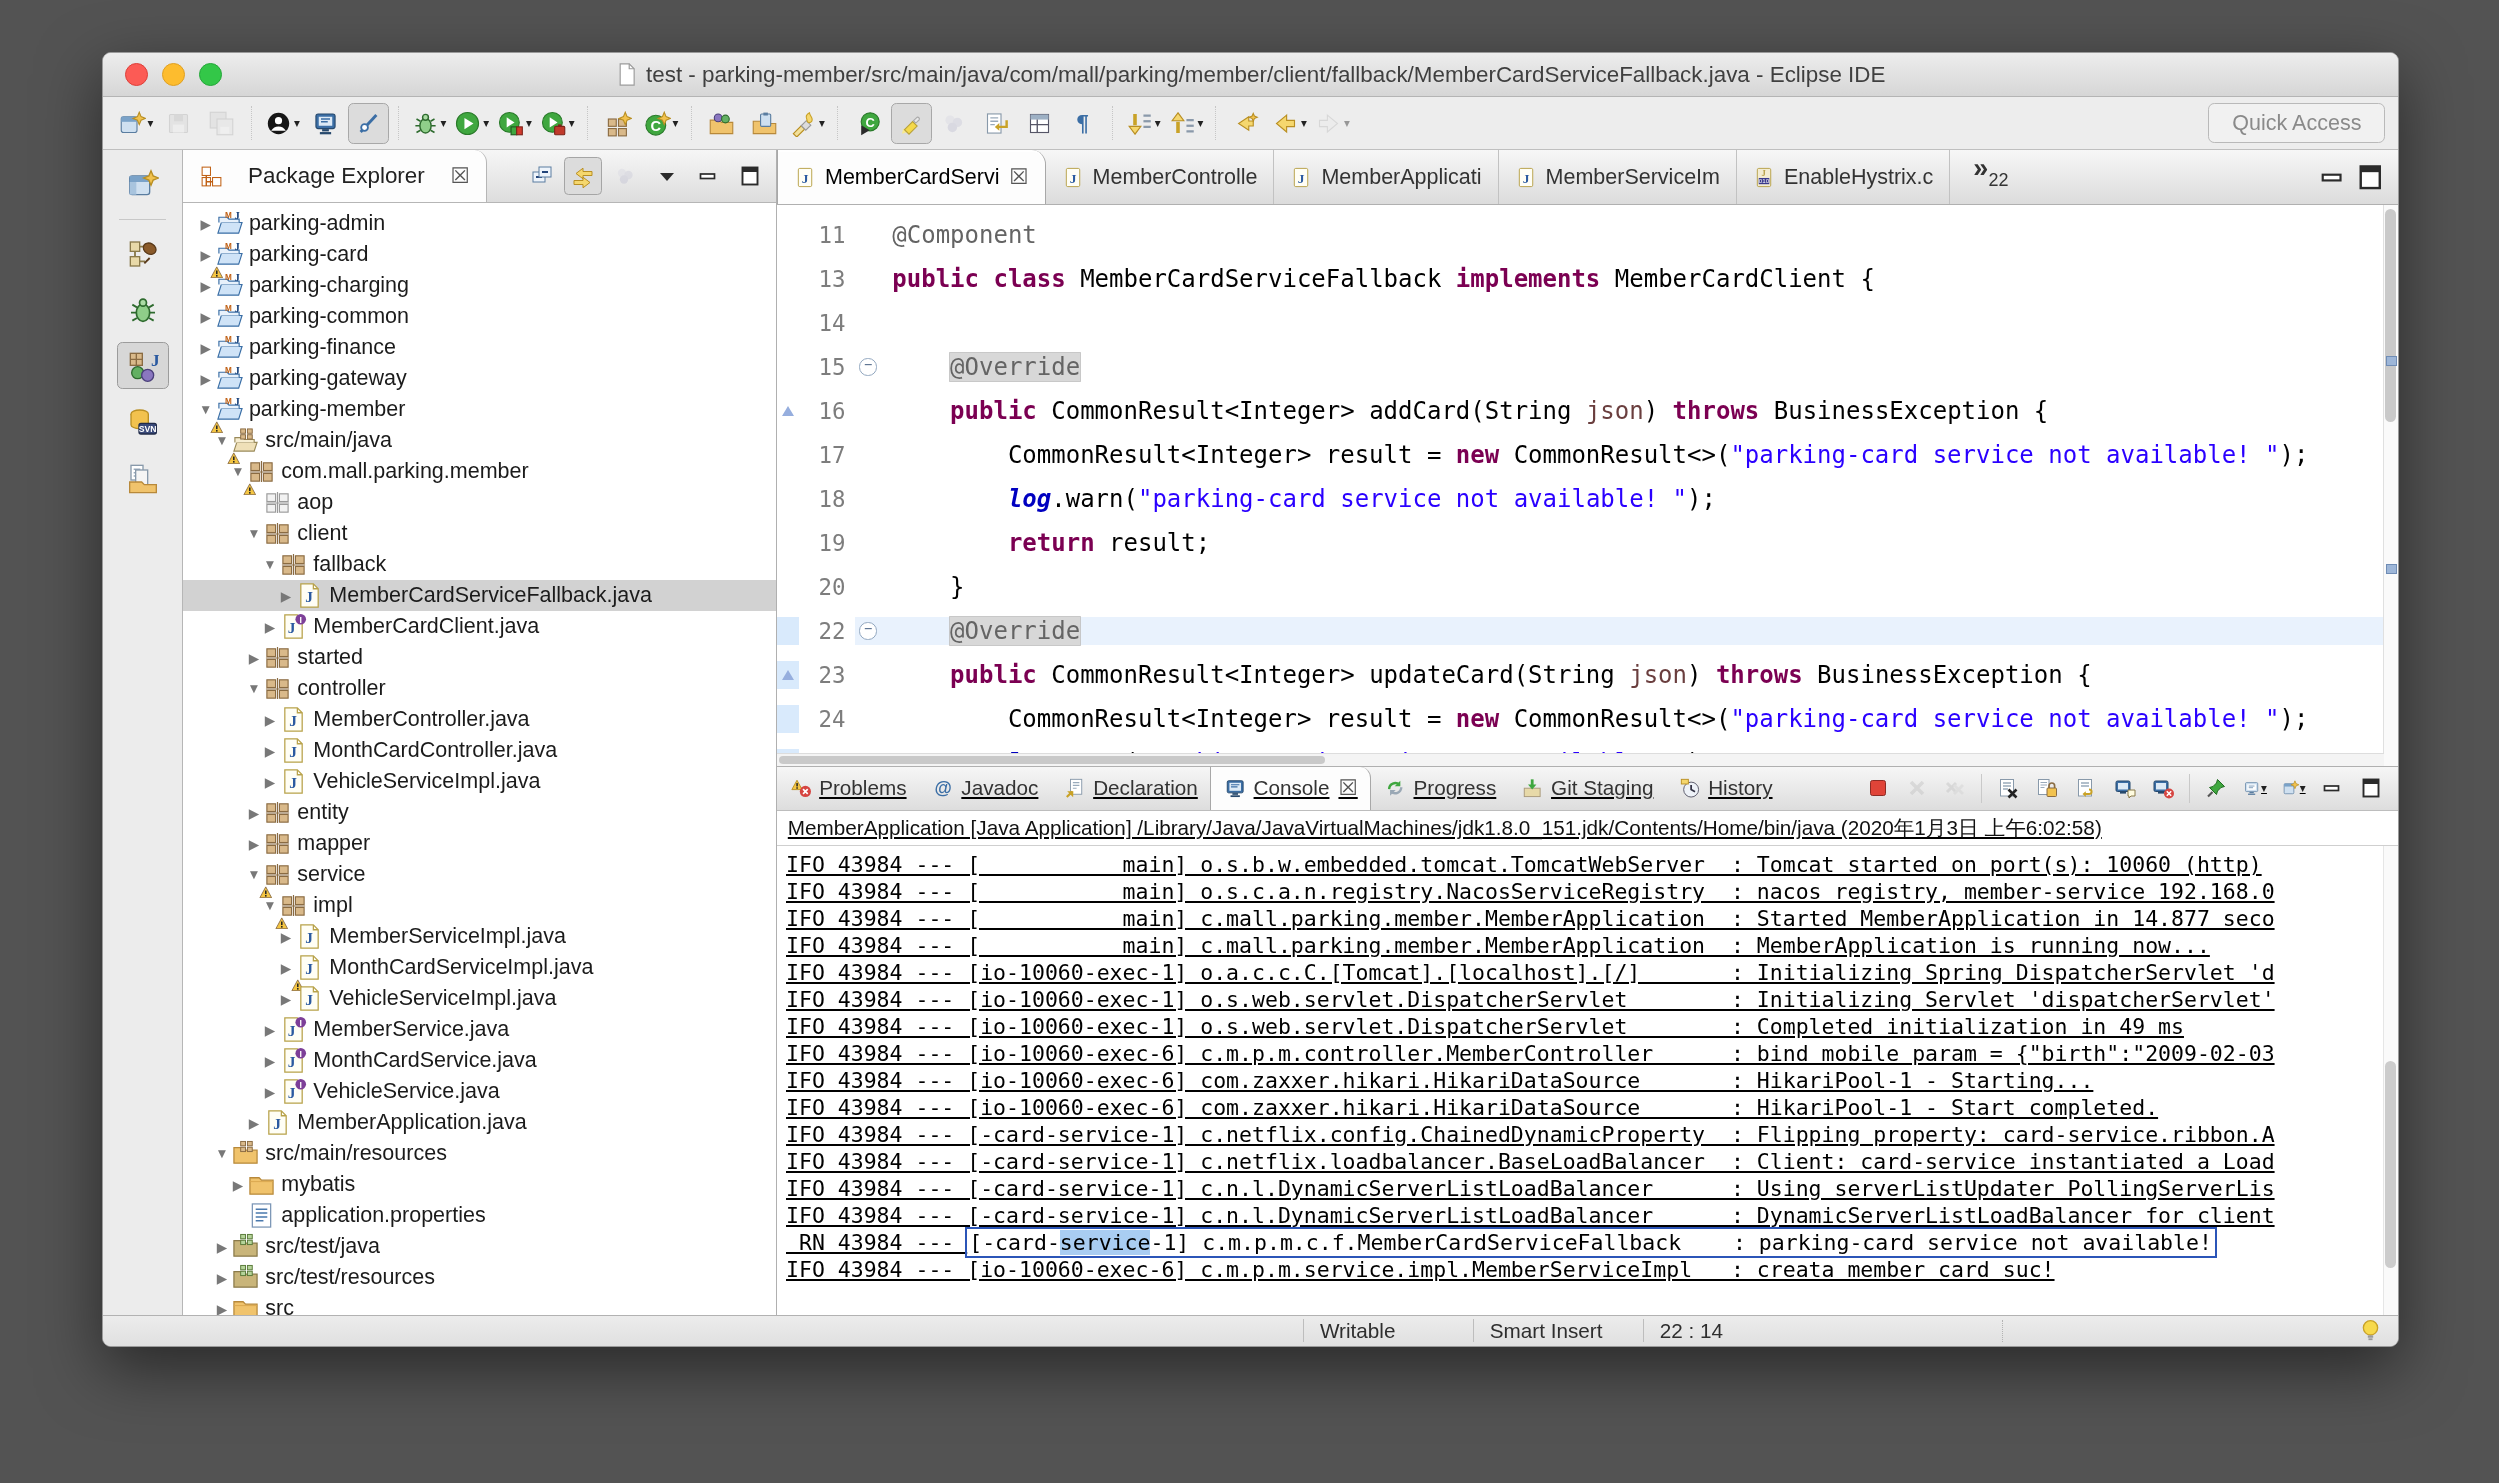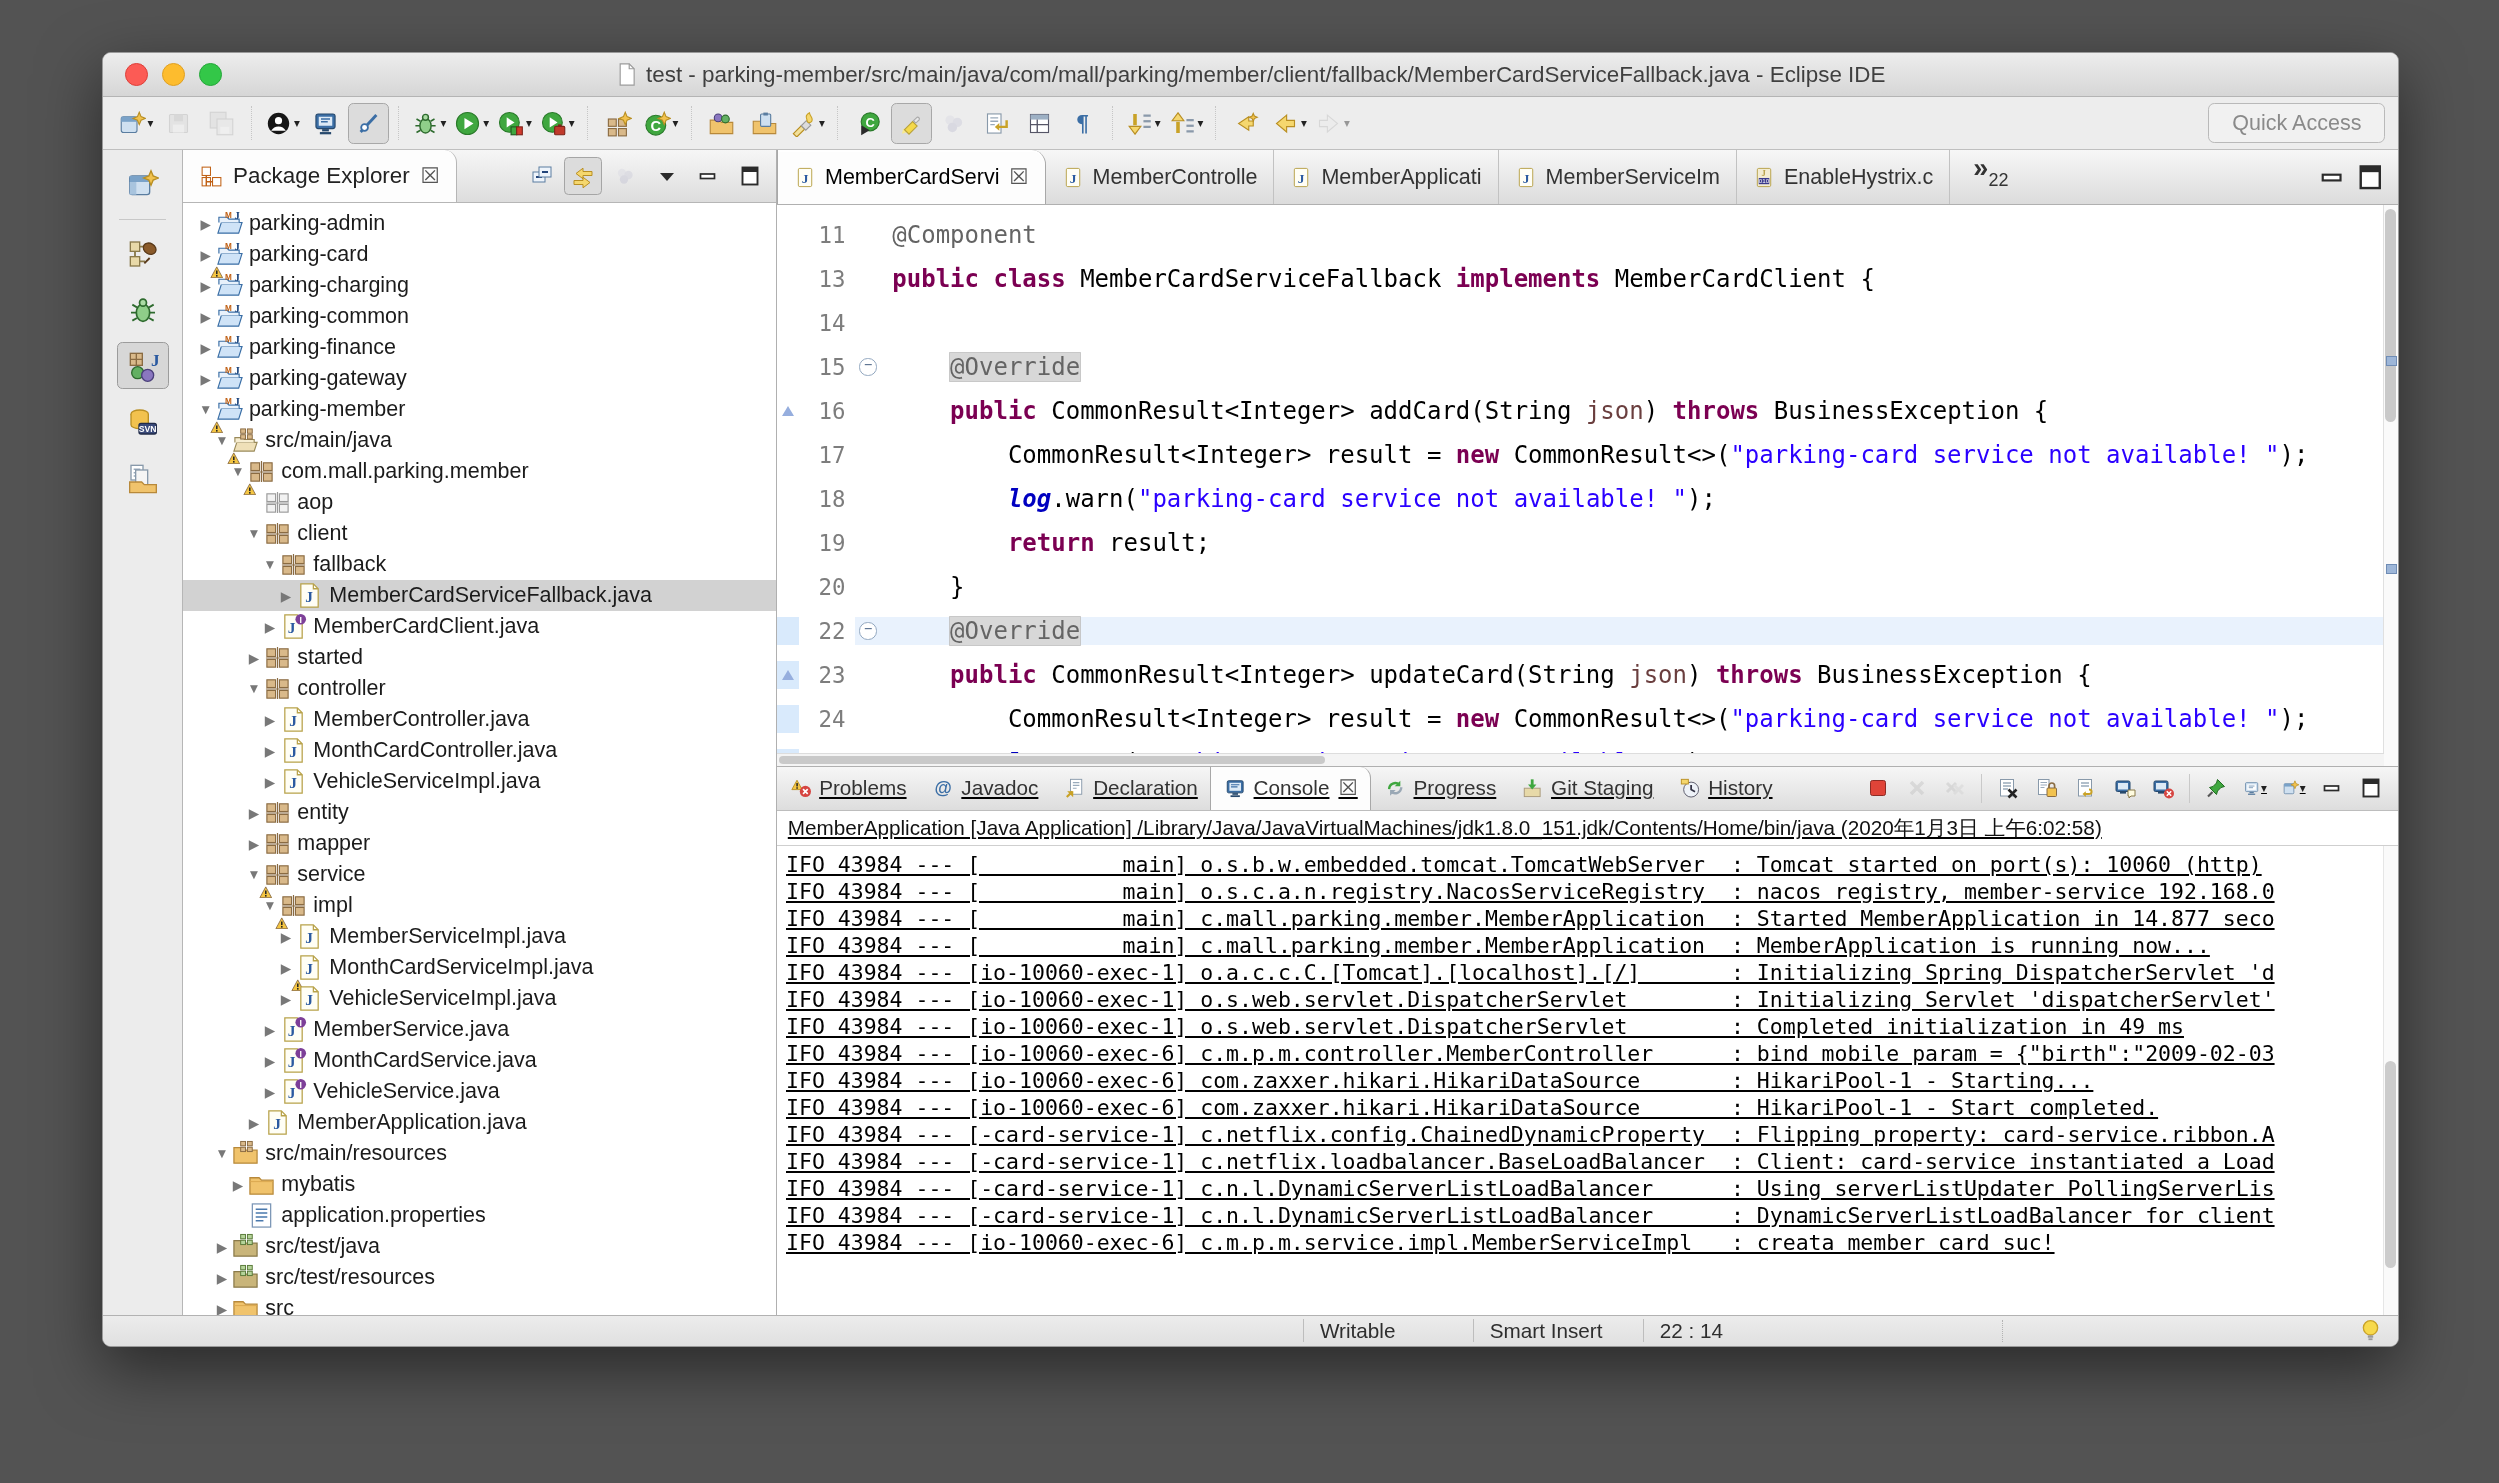--- a/index.html
+++ b/index.html
@@ -34,21 +34,21 @@
   .persp{flex:0 0 79px;border-right:0.9px solid #b6b6b6;background:#ececec;display:flex;flex-direction:column;
     align-items:center;padding-top:10.8px;gap:9px;}
   .pbtn{width:52px;height:47px;display:flex;align-items:center;justify-content:center;border-radius:5.4px;}
   .pbtn .ic{width:32px;height:32px;}
   .pbtn.selected{background:#d7d7d7;border:0.9px solid #9c9c9c;}
   .pdiv{width:47px;border-top:0.9px solid #c8c8c8;margin:1.8px 0;}
   
   .explorer{flex:0 0 593px;display:flex;flex-direction:column;border-right:0.9px solid #b0b0b0;background:#fff;min-height:0;}
   .view-tabbar{height:52px;flex:0 0 52px;background:linear-gradient(#f6f6f6,#dddddd);border-bottom:0.9px solid #b6b6b6;
     display:flex;align-items:stretch;}
-  .view-tab{display:flex;align-items:center;gap:9px;padding:0 16px;background:#fdfdfd;border-right:0.9px solid #b6b6b6;
+  .view-tab{display:flex;align-items:center;gap:24px;padding:0 16px;background:#fdfdfd;border-right:0.9px solid #b6b6b6;
     border-top-right-radius:12.6px;font-size:22.4px;color:#222;}
   .view-tab .ic{width:25px;height:25px;}
   .closex{font-size:21.5px;color:#555;margin-left:1.8px;}
   .view-tools{margin-left:auto;display:flex;align-items:center;gap:3.6px;padding-right:7.2px;}
   .vbtn{width:38px;height:38px;display:flex;align-items:center;justify-content:center;border-radius:4.5px;}
   .vbtn .ic{width:24px;height:24px;}
   .vbtn.selected{background:#dcdcdc;border:0.9px solid #a5a5a5;}
   .vbtn.disabled{opacity:.4;}
   .tree{flex:1;overflow:hidden;background:#fff;padding-top:5.4px;}
   .trow{height:31px;display:flex;align-items:center;font-size:21.5px;color:#1b1b1b;white-space:nowrap;}
@@ -1140,20 +1140,21 @@
             <div class="logline">IFO 43984 --- [io-10060-exec-1] o.a.c.c.C.[Tomcat].[localhost].[/]       : Initializing Spring DispatcherServlet 'd</div>
             <div class="logline">IFO 43984 --- [io-10060-exec-1] o.s.web.servlet.DispatcherServlet        : Initializing Servlet 'dispatcherServlet'</div>
             <div class="logline">IFO 43984 --- [io-10060-exec-1] o.s.web.servlet.DispatcherServlet        : Completed initialization in 49 ms</div>
             <div class="logline">IFO 43984 --- [io-10060-exec-6] c.m.p.m.controller.MemberController      : bind mobile param = {"birth":"2009-02-03</div>
             <div class="logline">IFO 43984 --- [io-10060-exec-6] com.zaxxer.hikari.HikariDataSource       : HikariPool-1 - Starting...</div>
             <div class="logline">IFO 43984 --- [io-10060-exec-6] com.zaxxer.hikari.HikariDataSource       : HikariPool-1 - Start completed.</div>
             <div class="logline">IFO 43984 --- [-card-service-1] c.netflix.config.ChainedDynamicProperty  : Flipping property: card-service.ribbon.A</div>
             <div class="logline">IFO 43984 --- [-card-service-1] c.netflix.loadbalancer.BaseLoadBalancer  : Client: card-service instantiated a Load</div>
             <div class="logline">IFO 43984 --- [-card-service-1] c.n.l.DynamicServerListLoadBalancer      : Using serverListUpdater PollingServerLis</div>
             <div class="logline">IFO 43984 --- [-card-service-1] c.n.l.DynamicServerListLoadBalancer      : DynamicServerListLoadBalancer for client</div>
+            <div class="logline"><span> RN 43984 --- </span><span class="logbox"><span>[-card-</span><span class="logsel">service</span><span>-1] c.m.p.m.c.f.MemberCardServiceFallback    : parking-card service not available!</span></span></div>
             <div class="logline">IFO 43984 --- [io-10060-exec-6] c.m.p.m.service.impl.MemberServiceImpl   : creata member card suc!</div>
             <div class="cons-vsb">
               <div class="thumb"></div>
             </div>
         </div>
       </div>
     </div>
   </div>
 
   <div class="statusbar">

